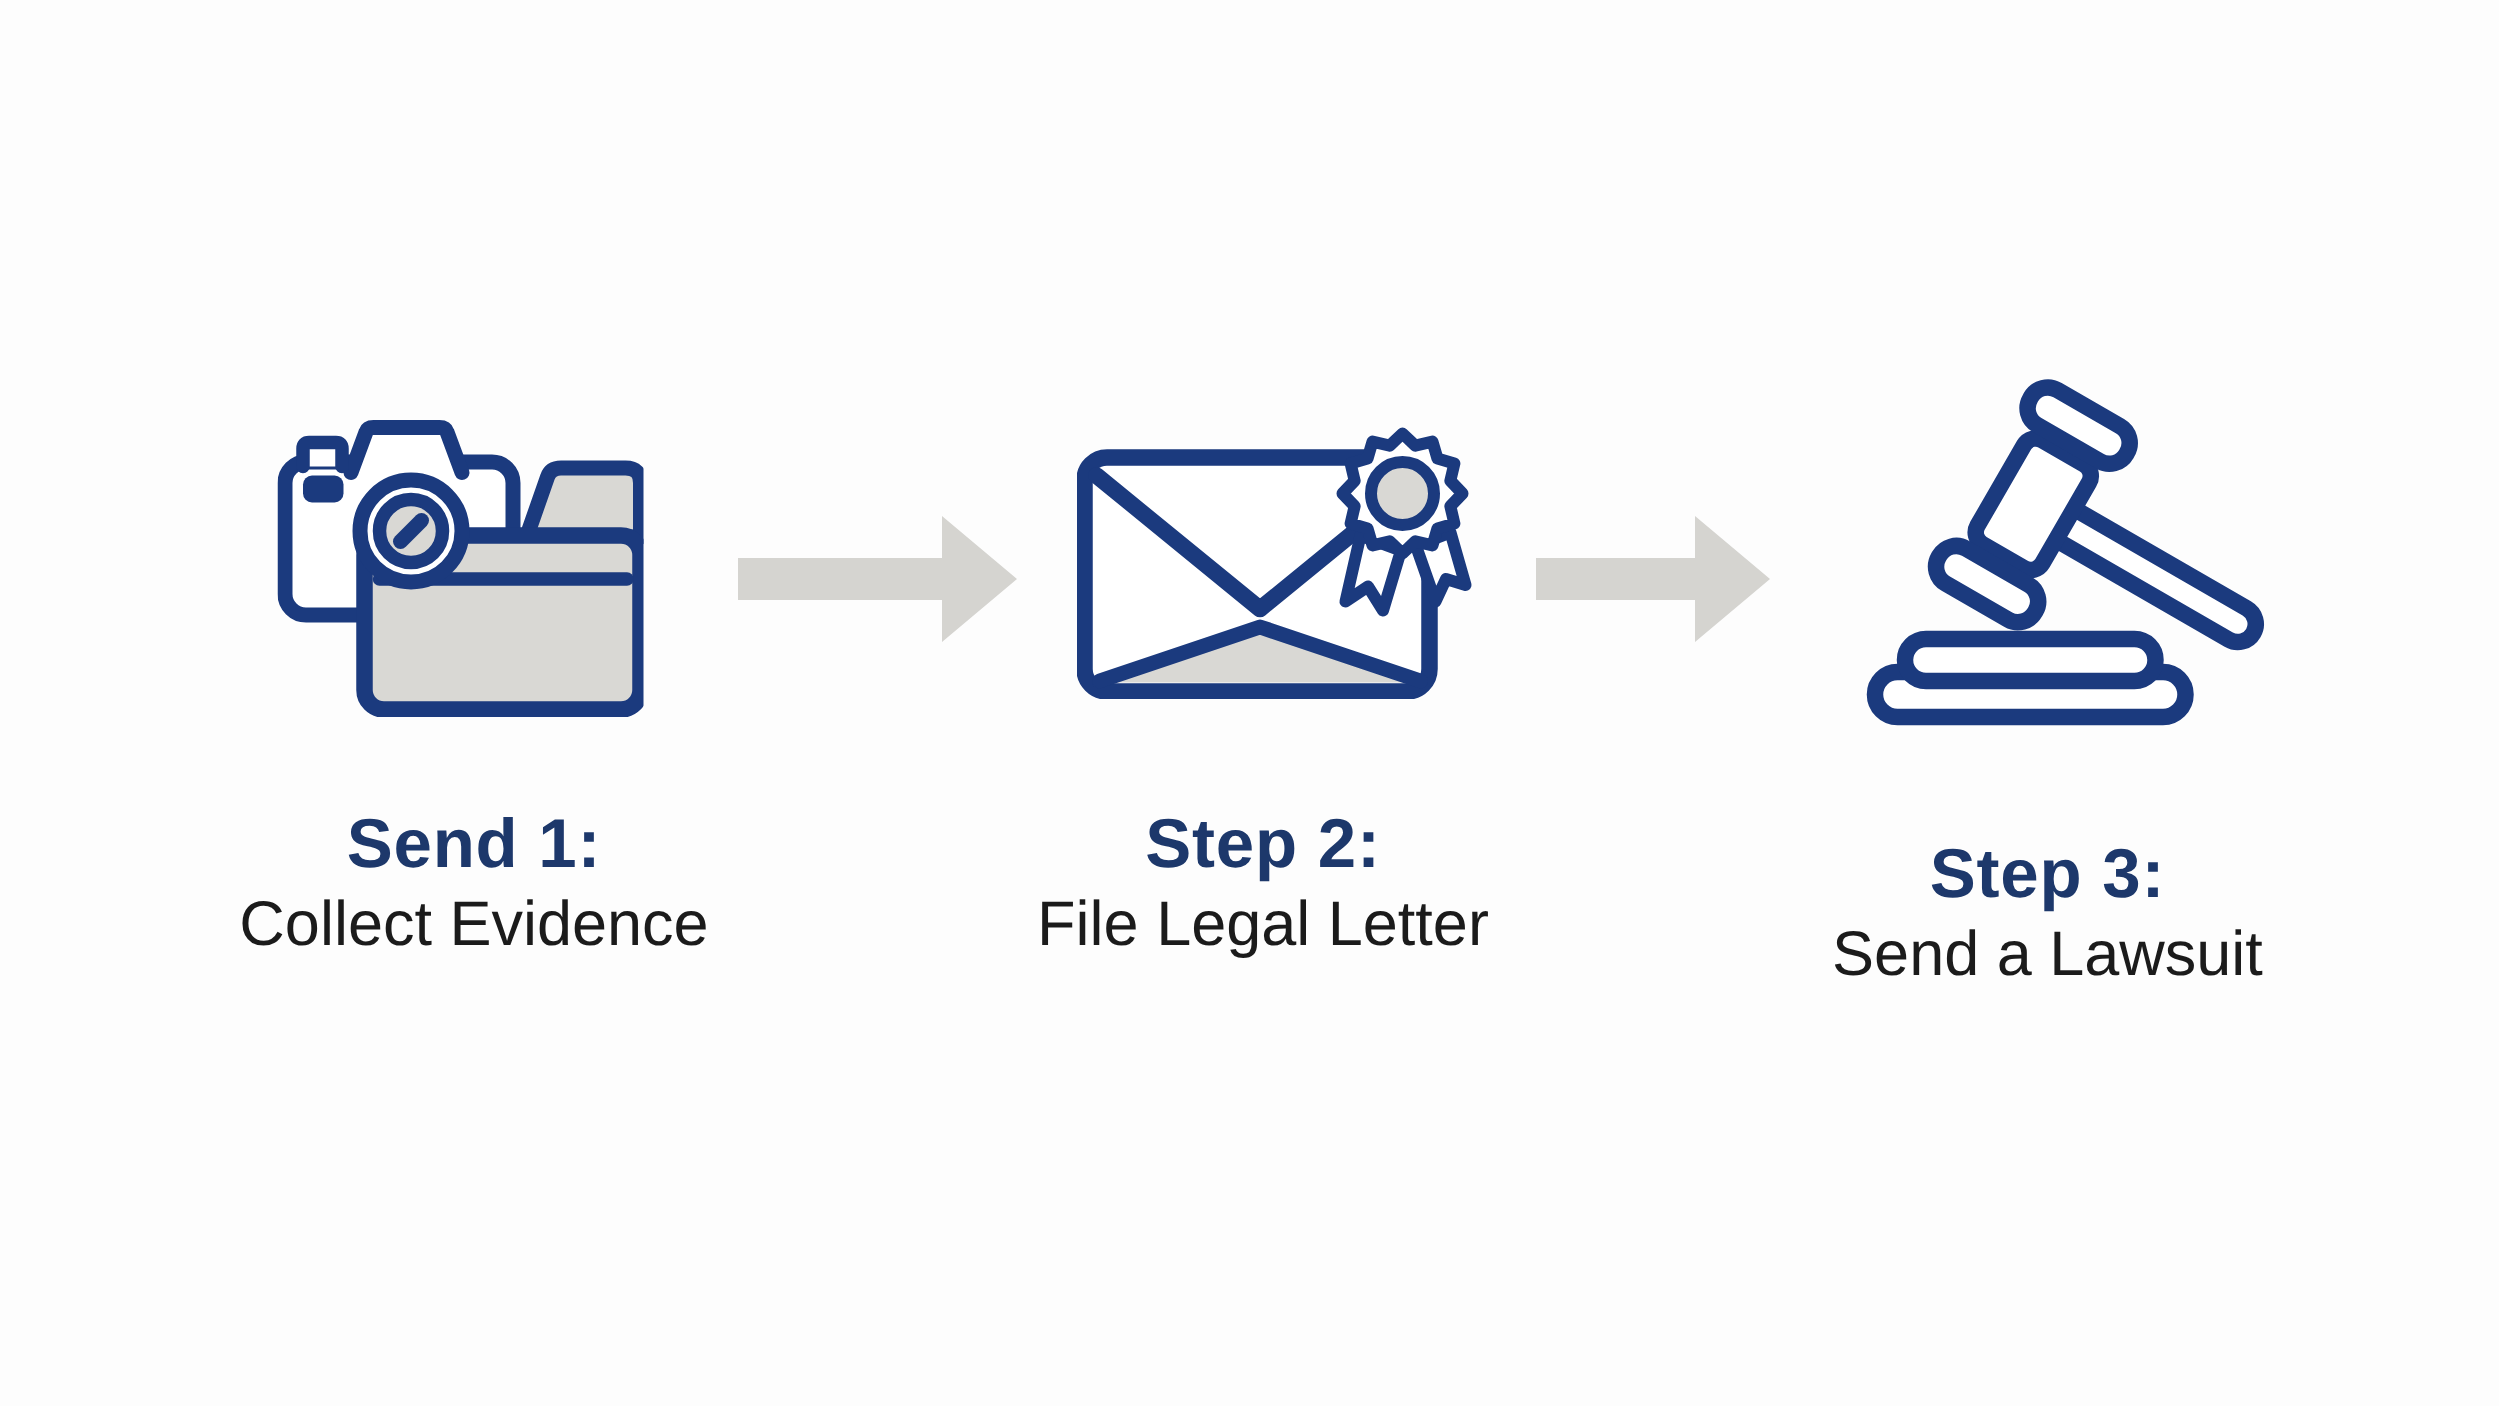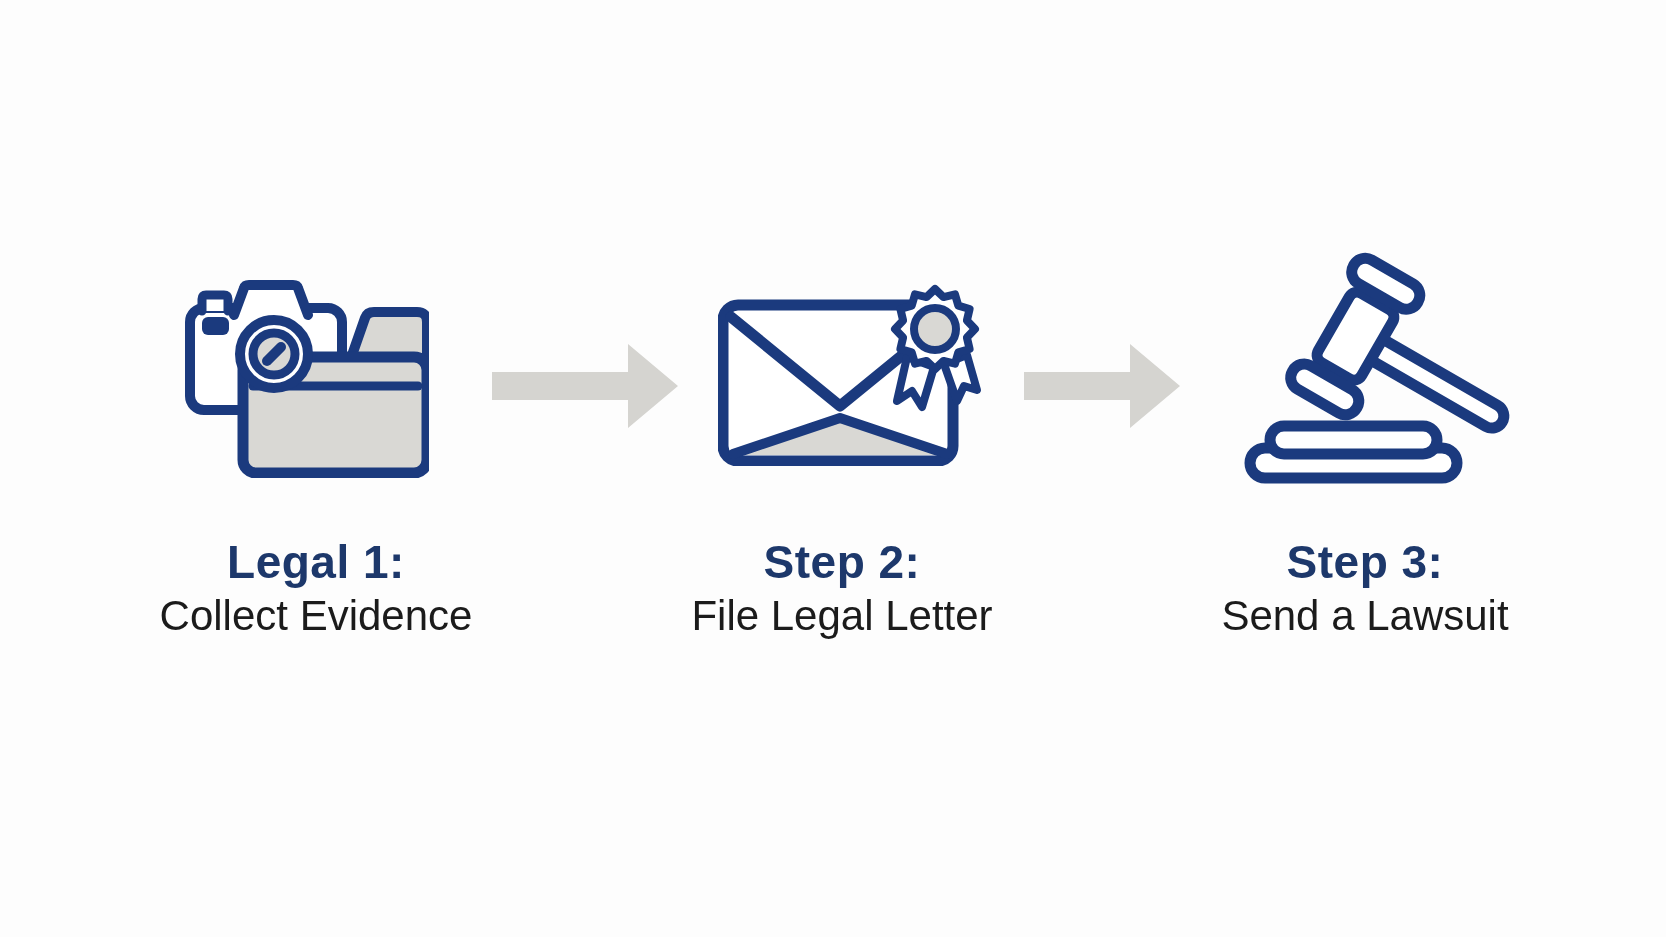--- a/index.html
+++ b/index.html
@@ -29,21 +29,21 @@
   .n-line{fill:none;stroke:var(--icon-navy);stroke-linejoin:round;stroke-linecap:round;}
   .sw8{stroke-width:8;}
   .sw9{stroke-width:9;}
   .sw10{stroke-width:10;}
   .sw11{stroke-width:11;}
   .arrow-shape{fill:var(--arrow-gray);}
 
   .step-text{position:absolute;top:536px;width:520px;text-align:center;}
   #text-step1{left:56px;}
   #text-step2{left:582px;}
-  #text-step3{left:1105px;}
+  #text-step3{left:1105px;margin-top:20px;}
   .step-heading{font-size:46px;line-height:1.15;font-weight:700;color:var(--heading-navy);letter-spacing:0.5px;}
   .step-subtitle{font-size:42px;line-height:1.1;font-weight:400;margin-top:4px;color:var(--subtitle-dark);}
 </style>
 </head>
 <body>
 
 <div class="canvas">
 
   <svg id="icon-step1" class="icon-svg" viewBox="0 0 244 200" xmlns="http://www.w3.org/2000/svg">
 
@@ -102,21 +102,21 @@
       <rect class="n-stroke sw11" x="133" y="81" width="152" height="24" rx="12"></rect>
       <rect class="n-stroke sw9" x="102" y="40" width="26" height="18"></rect>
       <rect class="n-stroke sw9" x="102" y="126" width="26" height="20"></rect>
       <rect class="n-stroke sw11" x="90" y="52" width="50" height="80" rx="9"></rect>
       <rect class="n-stroke sw11" x="78" y="18" width="74" height="27" rx="13"></rect>
       <rect class="n-stroke sw11" x="78" y="140" width="74" height="27" rx="13"></rect>
     </g>
   </svg>
 
   <div id="text-step1" class="step-text">
-    <div class="step-heading">Legal 1:</div>
+    <div class="step-heading">Send 1:</div>
     <div class="step-subtitle">Collect Evidence</div>
   </div>
   <div id="text-step2" class="step-text">
     <div class="step-heading">Step 2:</div>
     <div class="step-subtitle">File Legal Letter</div>
   </div>
   <div id="text-step3" class="step-text">
     <div class="step-heading">Step 3:</div>
     <div class="step-subtitle">Send a Lawsuit</div>
   </div>

